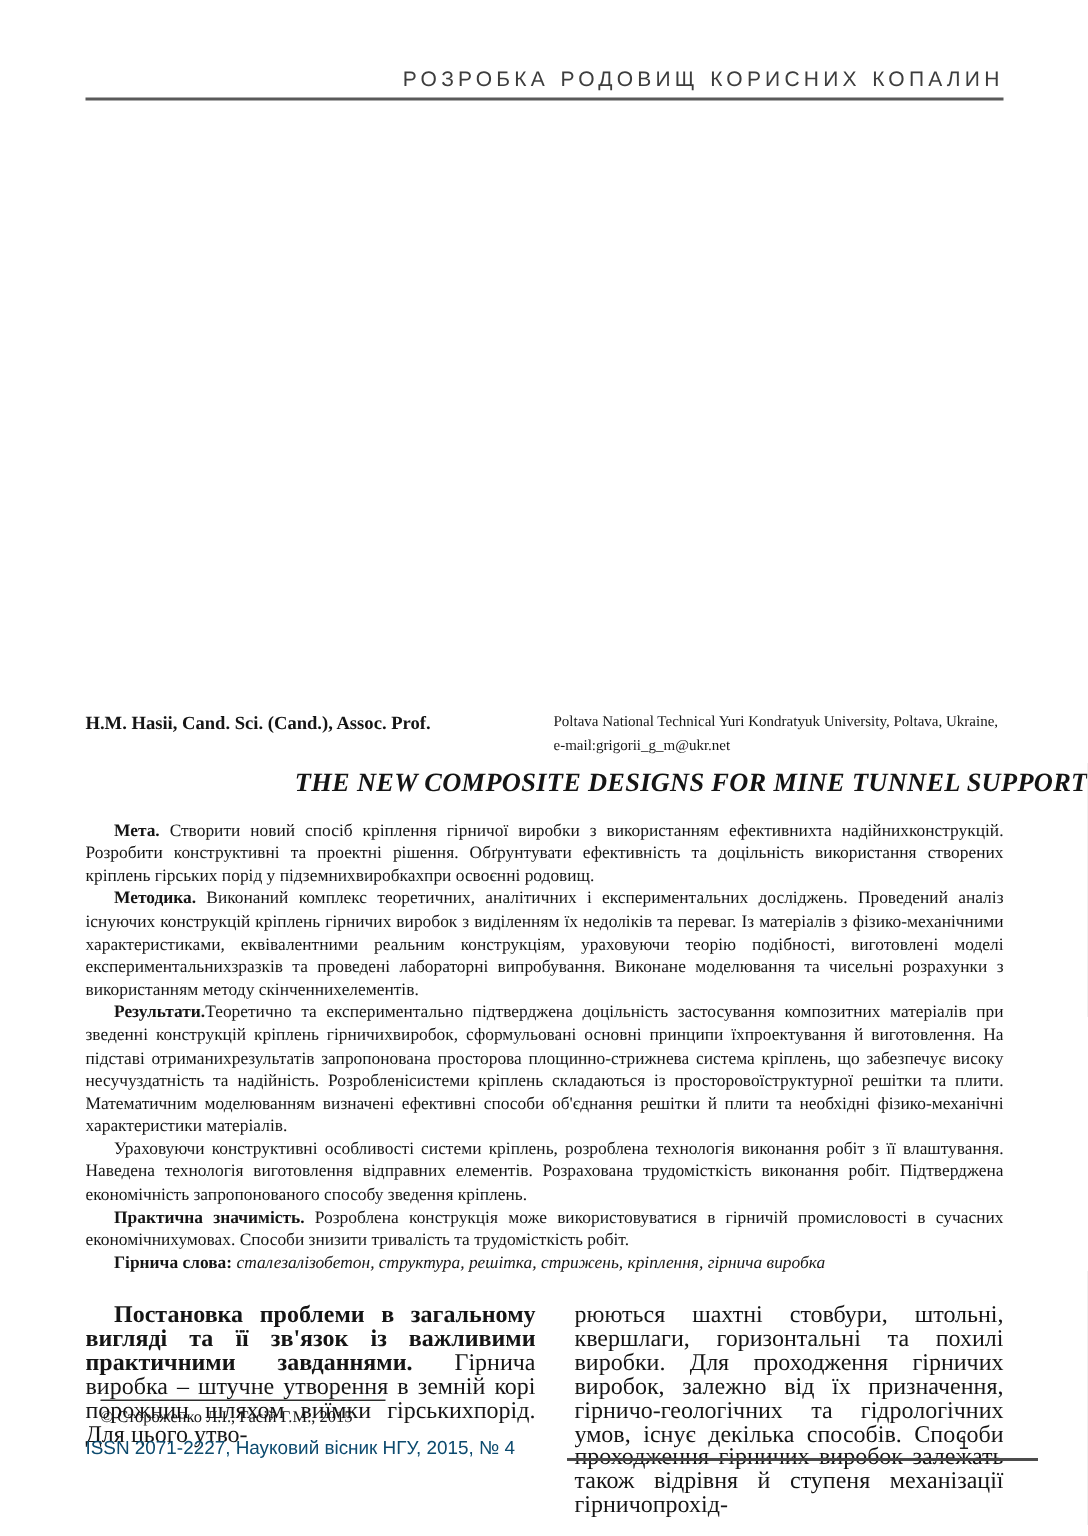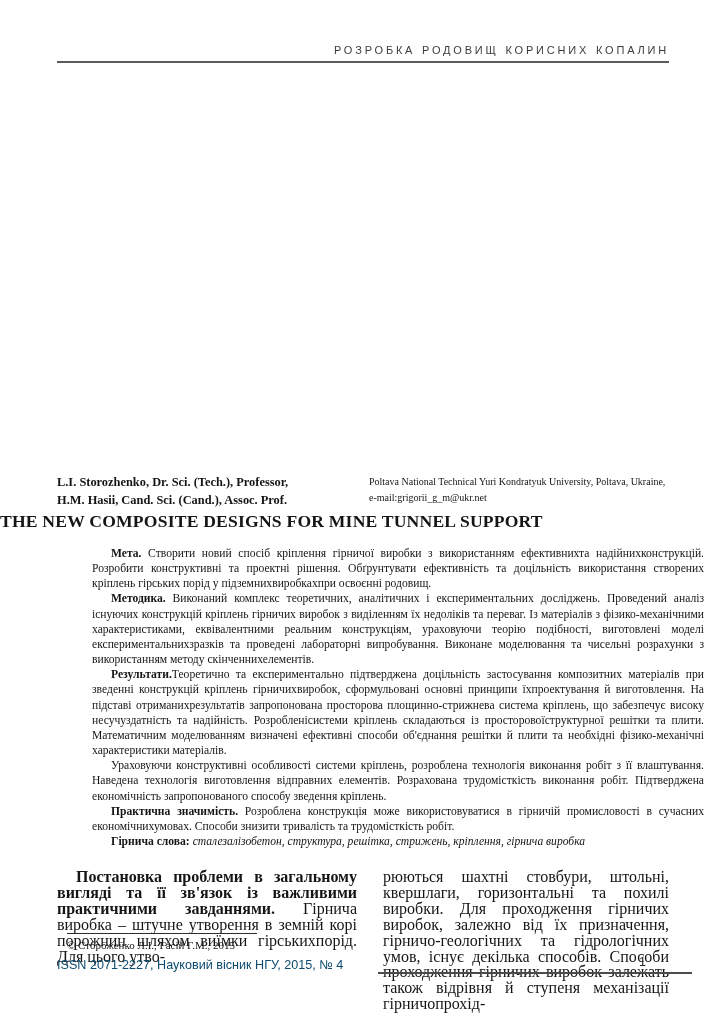--- a/index.html
+++ b/index.html
@@ -10,21 +10,21 @@
     margin:0 auto;
     font-family:"Liberation Serif", serif;
     color:#151515;
     overflow:hidden;
   }
   
   .running-head{
     position:absolute;top:44px;left:57px;right:56px;
     text-align:right;
     font-family:"Liberation Sans", sans-serif;
-    font-size:11px;
+    font-size:14px;
     letter-spacing:2.8px;
     word-spacing:1px;
     color:#3d3d3d;
     padding-bottom:5px;
     border-bottom:2px solid #5a5a5a;
     white-space:nowrap;
   }
   
   .authors-row{
     position:absolute;top:474px;left:57px;right:56px;
@@ -36,31 +36,31 @@
     font-size:12.4px;line-height:17.5px;
   }
   .affiliation{
     width:300px;
     font-size:10px;line-height:16px;
     text-align:left;
   }
   
   .paper-title{
     position:absolute;top:511px;left:0;right:0;
-    text-align:left;
+    text-align:right;
     font-size:17.6px;font-weight:bold;
     letter-spacing:0.2px;
     margin:0;
+    font-style:italic;
   }
   
   .abstract{
     position:absolute;top:546px;left:57px;width:612px;
     font-size:11.6px;line-height:15.15px;
     text-align:justify;
-    margin-left:35px;
   }
   .abstract p{margin:0;text-indent:19px;}
   .abstract b{font-weight:bold;}
   .abstract i{font-style:italic;}
   
   .body-columns{
     position:absolute;top:869px;left:57px;width:612px;
     display:flex;gap:12px;
     font-size:16px;line-height:15.9px;
     text-align:justify;
@@ -98,21 +98,20 @@
 </style>
 </head>
 <body>
 
 <div class="page">
 
   <div class="running-head">РОЗРОБКА РОДОВИЩ КОРИСНИХ КОПАЛИН</div>
 
   <div class="authors-row">
     <div class="authors-left">
-      <div>L.I. Storozhenko, Dr. Sci. (Tech.), Professor,</div>
       <div>H.M. Hasii, Cand. Sci. (Cand.), Assoc. Prof.</div>
     </div>
     <div class="affiliation">Poltava National Technical Yuri Kondratyuk University, Poltava, Ukraine, e-mail:grigorii_g_m@ukr.net</div>
   </div>
 
   <h1 class="paper-title">THE NEW COMPOSITE DESIGNS FOR MINE TUNNEL SUPPORT</h1>
 
   <div class="abstract">
     <p><b>Мета.</b><span> Створити новий спосіб кріплення гірничої виробки з використанням ефективнихта надійнихконструкцій. Розробити конструктивні та проектні рішення. Обґрунтувати ефективність та доцільність використання створених кріплень гірських порід у підземнихвиробкахпри освоєнні родовищ.</span></p>
     <p><b>Методика.</b><span> Виконаний комплекс теоретичних, аналітичних і експериментальних досліджень. Проведений аналіз існуючих конструкцій кріплень гірничих виробок з виділенням їх недоліків та переваг. Із матеріалів з фізико-механічними характеристиками, еквівалентними реальним конструкціям, ураховуючи теорію подібності, виготовлені моделі експериментальнихзразків та проведені лабораторні випробування. Виконане моделювання та чисельні розрахунки з використанням методу скінченнихелементів.</span></p>

